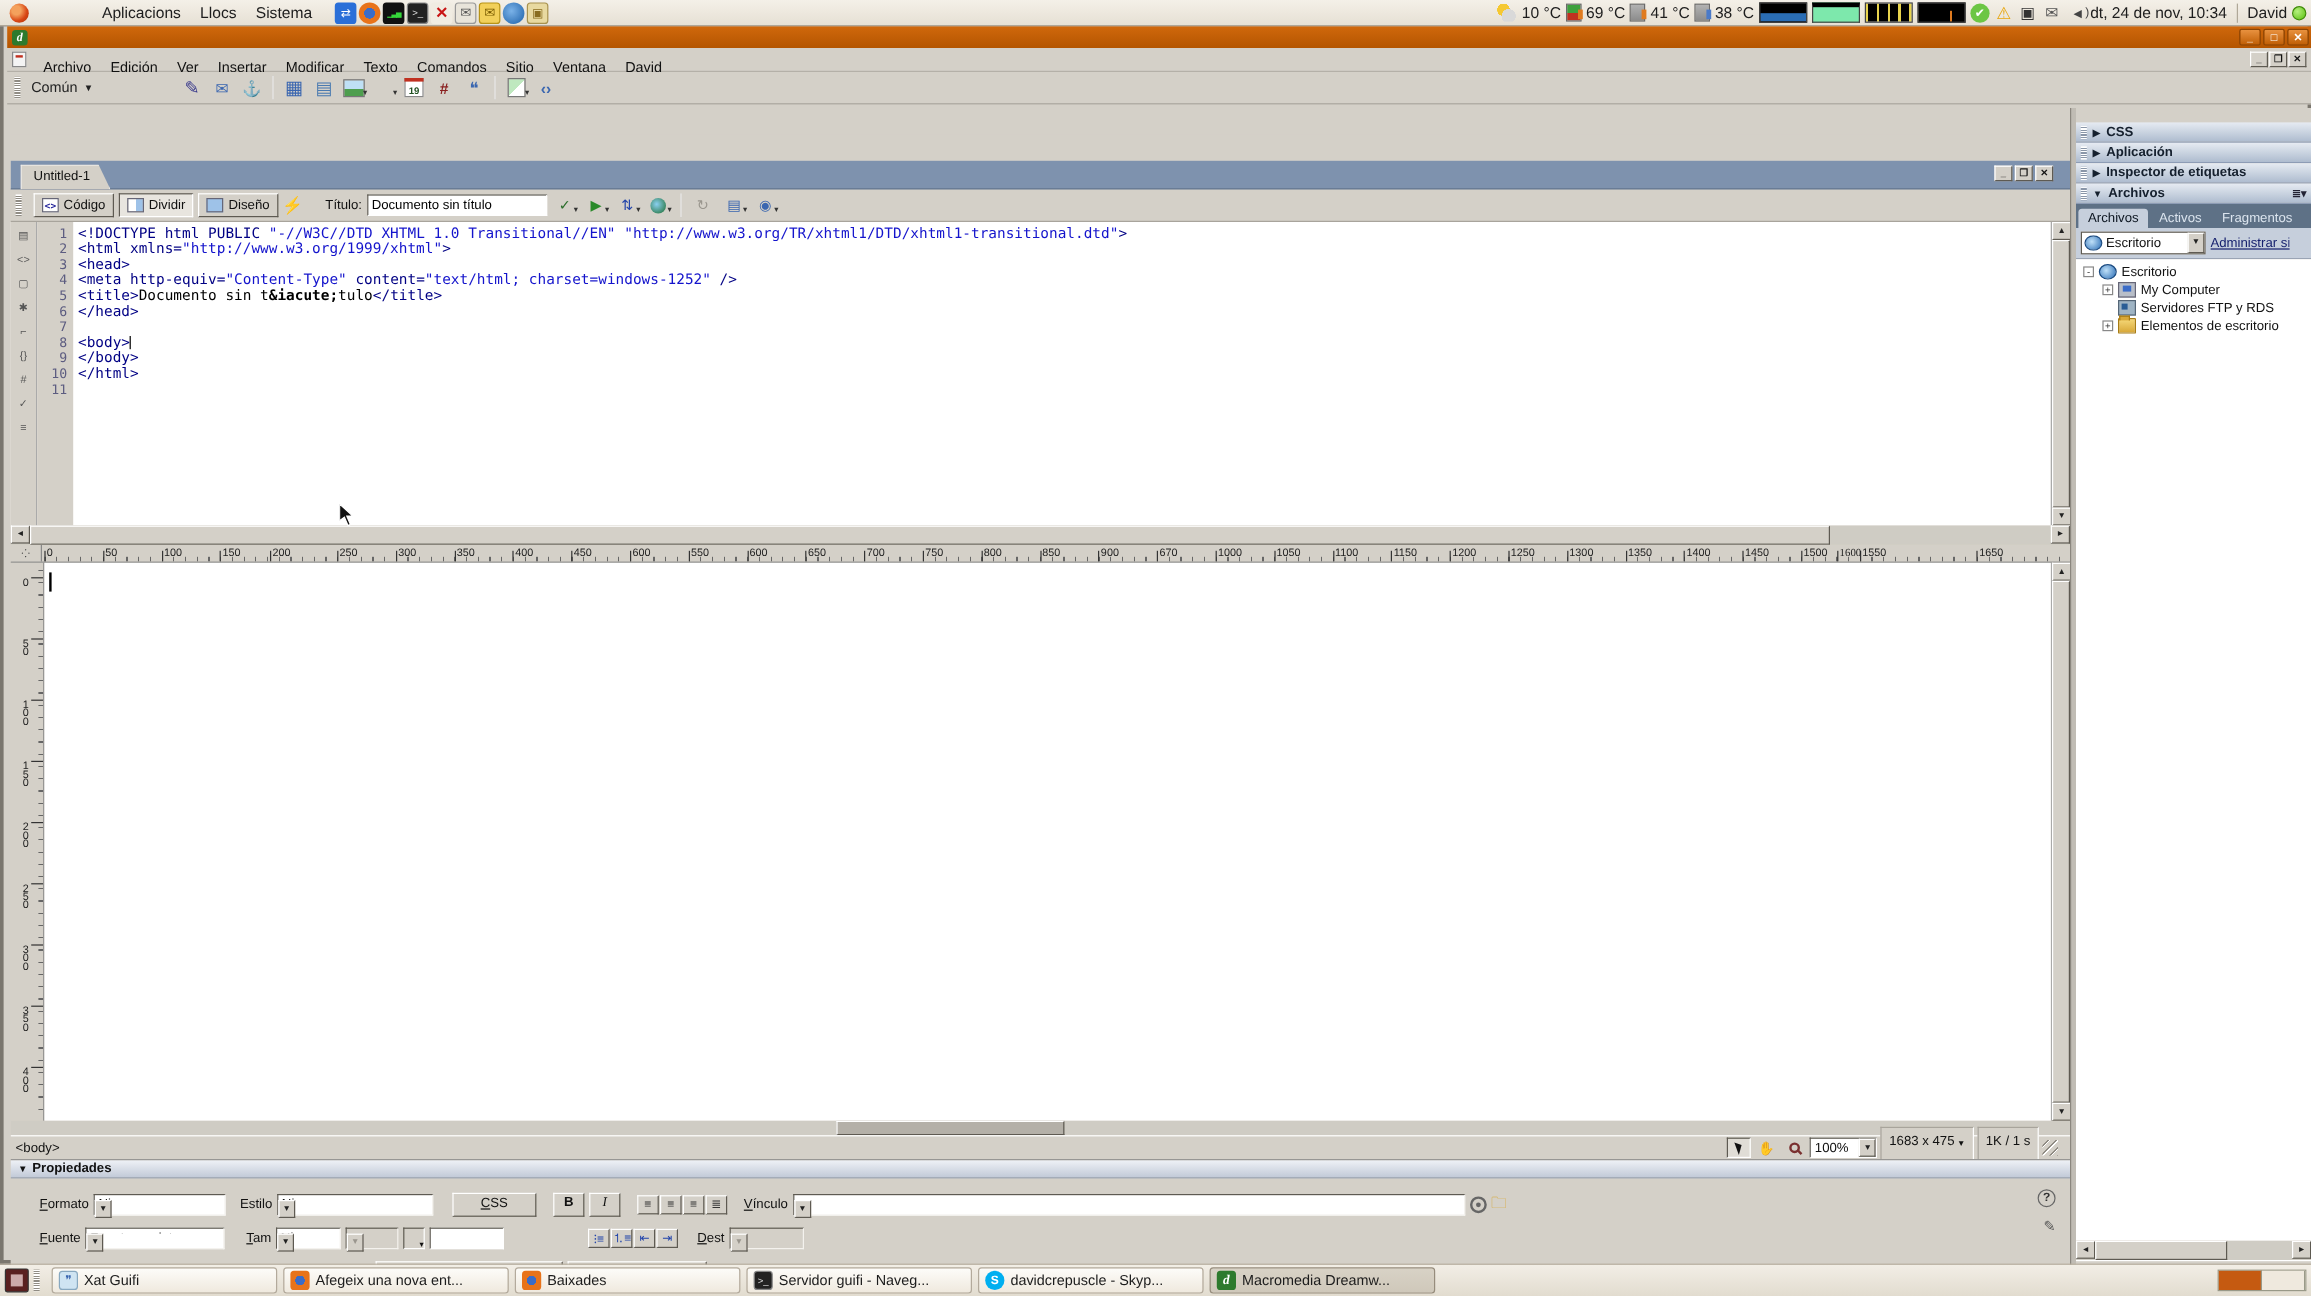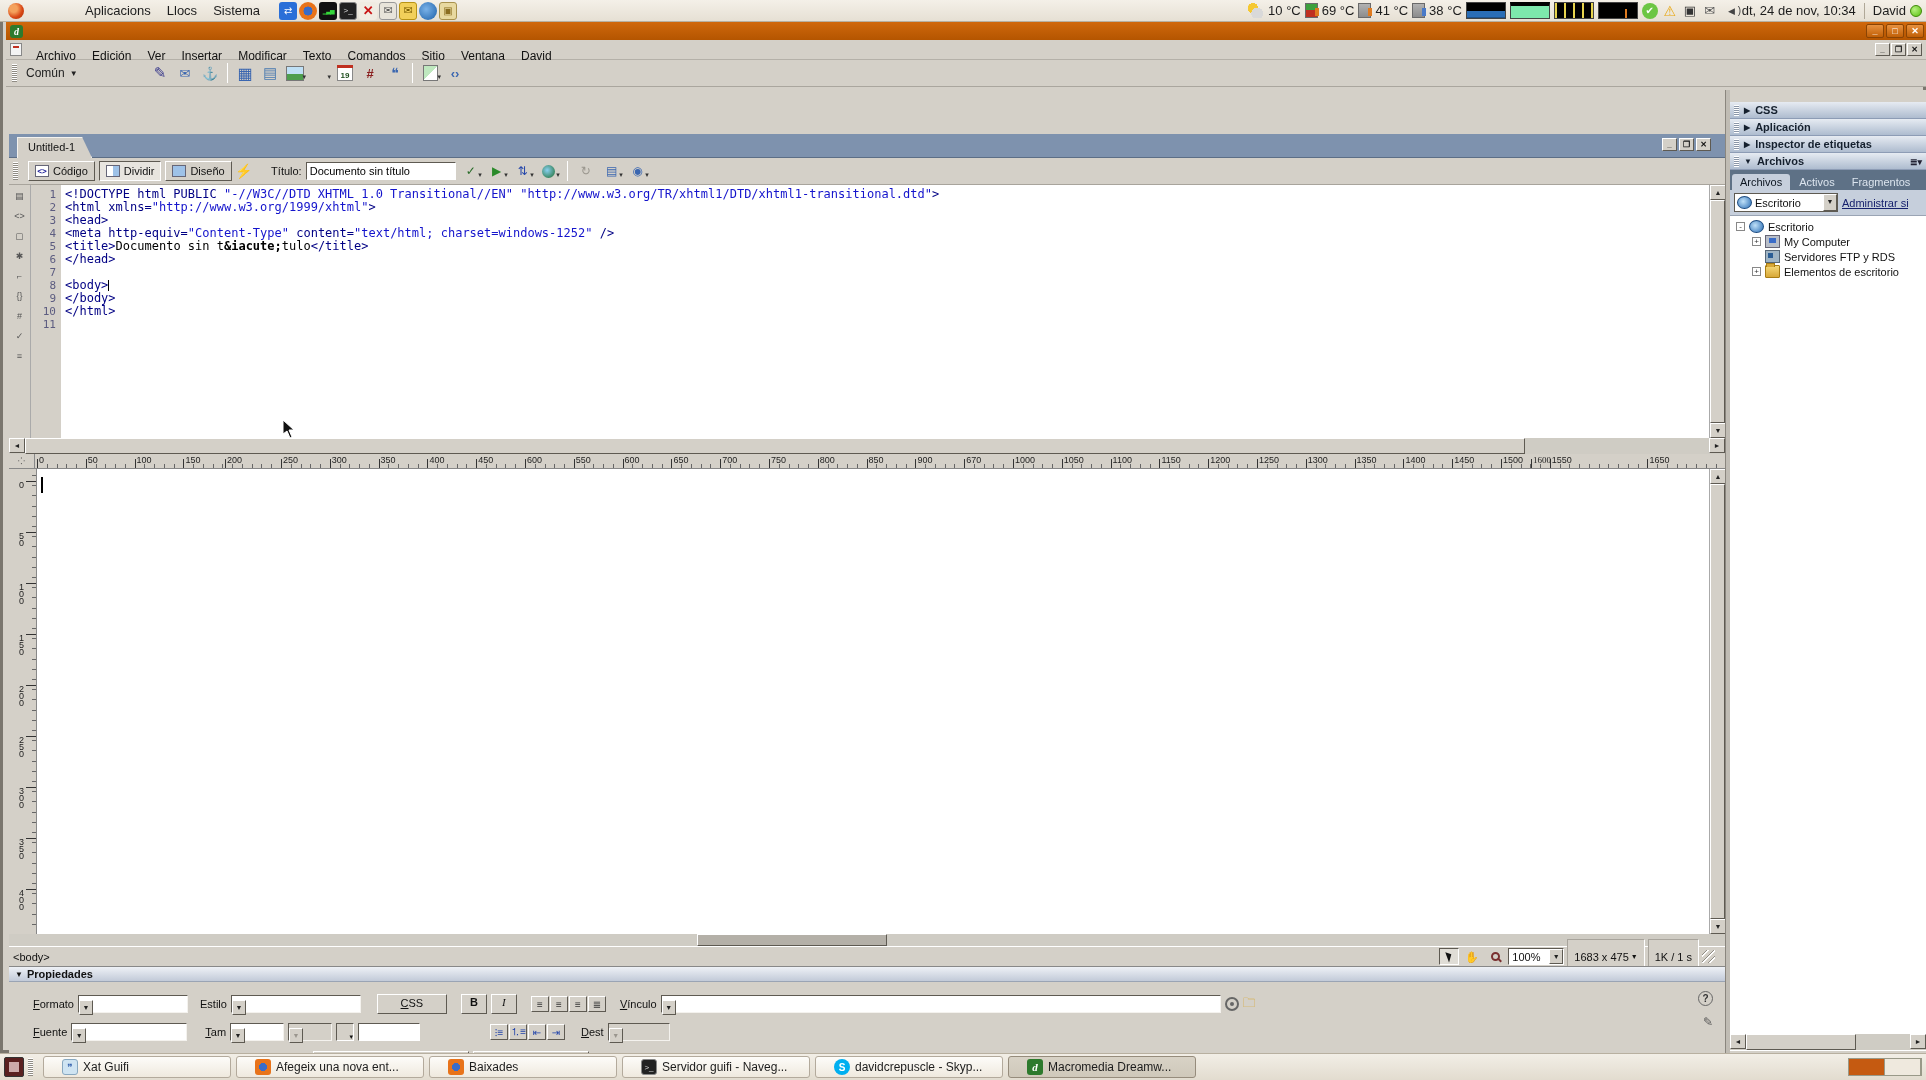--- a/index.html
+++ b/index.html
@@ -167,21 +167,21 @@
   .ptr{width:0;height:0;border-left:5px solid #111;border-top:4px solid transparent;border-bottom:7px solid transparent;transform:rotate(-20deg);}
   .hand{color:#c89858;font-size:12px;} .hand::after{content:"✋";font-size:11px;}
   .mag{width:9px;height:9px;border:2px solid #7a3030;border-radius:50%;position:relative;}
   .mag::after{content:"";position:absolute;width:5px;height:2px;background:#7a3030;transform:rotate(45deg);right:-4px;bottom:-2px;}
   .zoomcombo{width:56px;height:17px;background:#fff;border:1px solid;border-color:#5e5a52 #fff #fff #5e5a52;
     display:flex;align-items:center;}
   .zoomcombo .cval{flex:1;padding-left:3px;}
   .cbtn{width:14px;height:100%;background:#d4d0c8;border:1px solid;border-color:#fff #5e5a52 #5e5a52 #fff;
     font-size:7px;text-align:center;line-height:13px;color:#222;}
   .statfield{height:17px;background:#d4d0c8;border:1px solid;border-color:#a8a49c #fff #fff #a8a49c;
-    padding:17px 6px;display:flex;align-items:center;gap:2px;}
+    padding:17px 6px;display:flex;align-items:flex-end;gap:2px;}
   .resizegrip{width:13px;height:13px;background:repeating-linear-gradient(135deg,transparent 0 3px,#908c84 3px 4px,#fff 4px 5px);}
 
   
   .props{left:0;top:854px;width:1716px;height:104px;background:#d4d0c8;border-top:1px solid #888;position:absolute;}
   .propshdr{height:15px;background:linear-gradient(#eef1f6,#c2cad8);border-bottom:1px solid #9aa4b4;
     display:flex;align-items:center;font-weight:bold;font-size:11px;padding-left:6px;gap:4px;}
   .proptri{font-size:8px;}
   .prow{position:absolute;display:flex;align-items:center;gap:4px;font-size:11px;}
   .plabel{color:#111;}
   .combo{height:18px;background:#fff;border:1px solid;border-color:#5e5a52 #f4f2ee #f4f2ee #5e5a52;
@@ -238,21 +238,21 @@
   .logbar{height:20px;background:#d4d0c8;border-top:1px solid #fff;display:flex;align-items:center;
     font-size:11px;padding:0 6px;gap:6px;}
   .leddot{width:9px;height:9px;border-radius:50%;background:radial-gradient(circle at 35% 35%,#b6f07e,#4aa80a);border:1px solid #3e7a06;}
   .logbtn{margin-left:auto;color:#111;}
 
   
   .taskbar{left:0;top:1053px;width:1926px;height:27px;background:linear-gradient(#f2eee6,#e2dccf);
     border-top:1px solid #b8b0a0;display:flex;align-items:center;gap:4px;padding:0 4px;}
   .showdesk{width:20px;height:20px;background:#5a2020;border:1px solid #333;border-radius:2px;position:relative;}
   .showdesk::after{content:"";position:absolute;inset:4px;background:#caa;}
-  .tbtn{height:22px;width:188px;display:flex;align-items:center;gap:5px;padding:0 18px;font-size:12px;color:#1c1c1c;
+  .tbtn{height:22px;width:188px;display:flex;align-items:center;gap:5px;padding:0 5px;font-size:12px;color:#1c1c1c;
     background:linear-gradient(#fdfcf9,#efe9de);border:1px solid #b3aa9c;border-radius:3px;overflow:hidden;white-space:nowrap;}
   .tbtn.tb-active{background:linear-gradient(#d8d2c6,#cfc8ba);border-color:#968c7c;}
   .tbico{width:16px;height:16px;flex:none;border-radius:3px;display:flex;align-items:center;justify-content:center;
     font-size:10px;color:#fff;}
   .ic-chat{background:#cfe4f2;border:1px solid #88a8c0;} .ic-chat::after{content:"❞";color:#3a66b0;}
   .ic-skype{background:#00aff0;border-radius:50%;} .ic-skype::after{content:"S";font-weight:bold;}
   .ic-dreamweaver{background:#2d7a2d;} .ic-dreamweaver::after{content:"d";font:italic bold 11px "Liberation Serif",serif;}
   .wsswitch{margin-left:auto;display:flex;border:1px solid #998;height:18px;}
   .wscell{width:36px;background:#efe9de;border-right:1px solid #998;}
   .wscell.on{background:#c55a11;}

